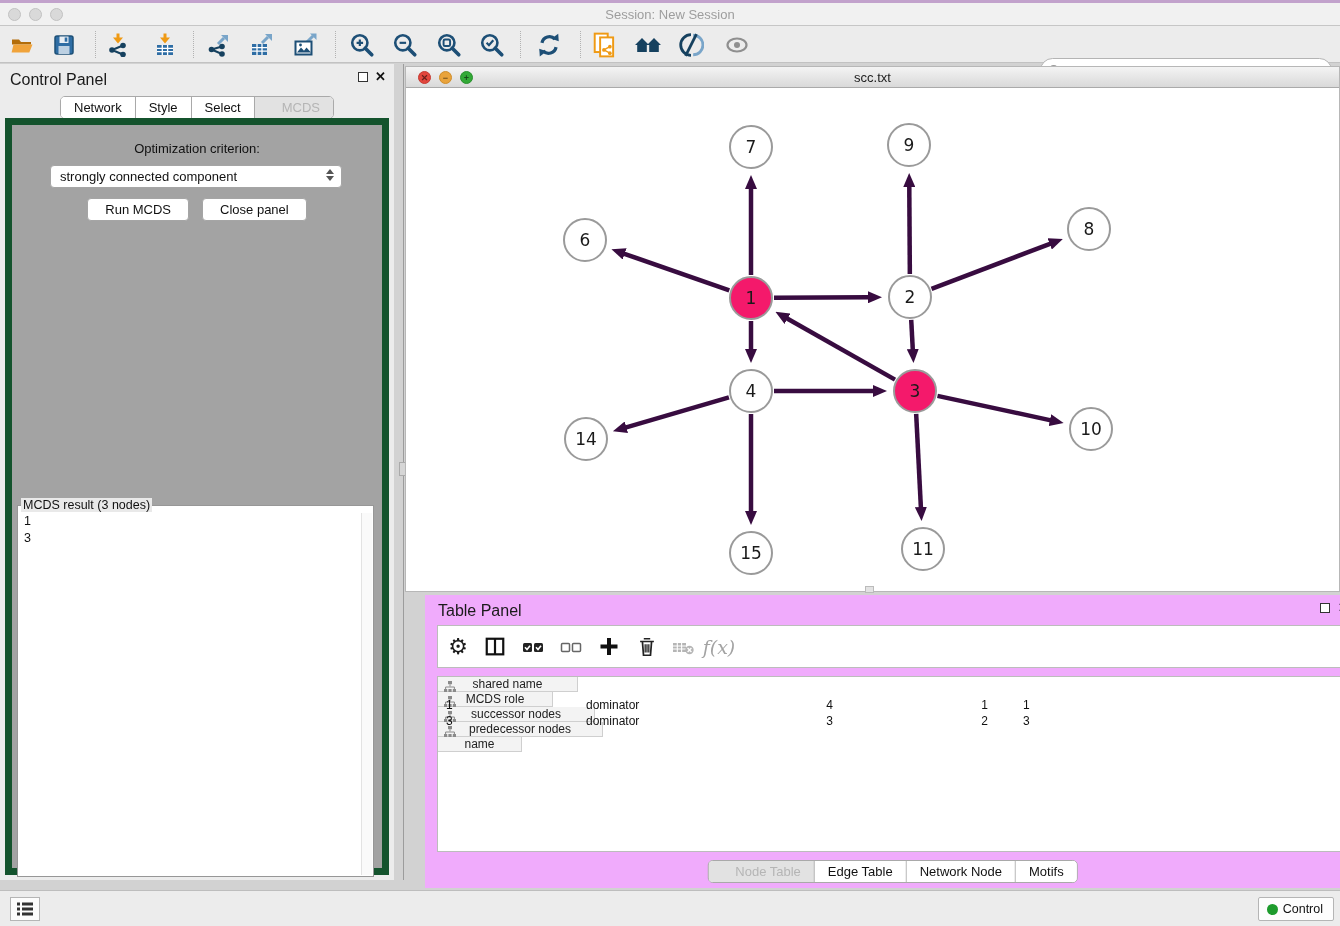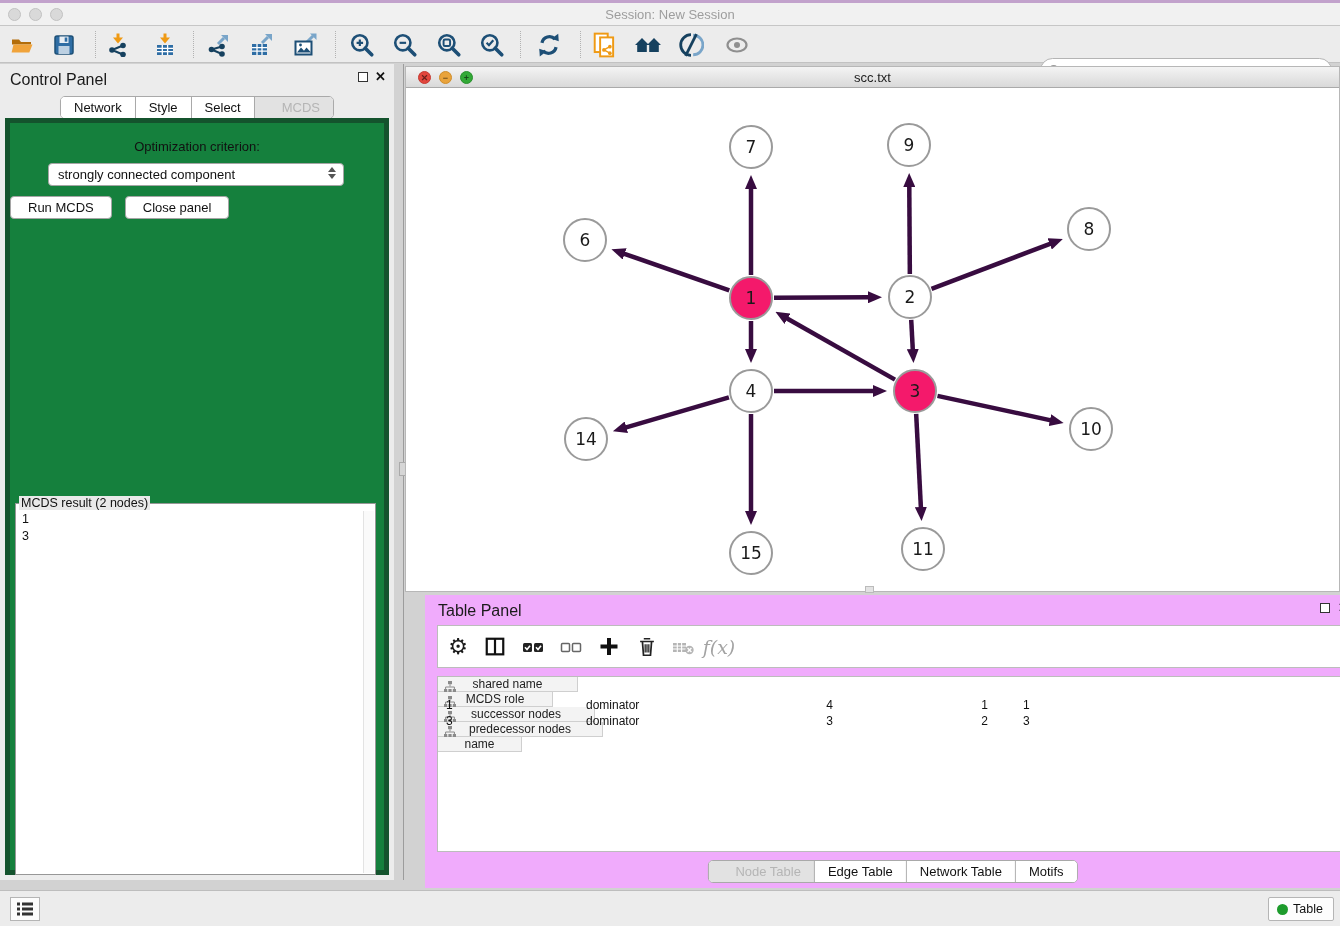--- a/index.html
+++ b/index.html
@@ -26,27 +26,27 @@
   .float-icon { position:absolute; top:8px; width:10px; height:10px; border:1.5px solid #333; background:#fff; }
   .close-icon { position:absolute; top:5px; font-size:13px; font-weight:bold; color:#111; }
   .cp-float { right:26px; } .cp-close { right:8px; }
 
   .tab-group { display:flex; border:1px solid #a9a9a9; border-radius:5px; overflow:hidden; background:#fff; width:max-content; }
   .tab { padding:3px 13px; font-size:13px; color:#111; border-right:1px solid #a9a9a9; background:#fff; }
   .tab:last-child { border-right:none; }
   .tab.active { background:#e2e2e2; color:#b5b5b5;padding-left:27px; }
   .cp-tabs { position:absolute; left:50%; transform:translateX(-50%); top:32px; }
 
-  .cp-body { position:absolute; left:5px; right:5px; top:54px; bottom:5px; background:#15803d; border:5px solid #14532d; }
+  .cp-body { position:absolute; left:5px; right:5px; top:54px; bottom:5px; background:#a3a3a3; border:7px solid #14532d; }
   .opt-label { position:absolute; left:0; right:0; top:16px; text-align:center; font-size:13px; color:#111; }
   .dropdown { position:absolute; left:38px; right:40px; top:40px; height:23px; background:#fff; border:1px solid #a5a5a5; border-radius:4px; font-size:13px; display:flex; align-items:center; padding-left:9px; color:#111; }
   .stepper { position:absolute; right:7px; top:3px; display:flex; flex-direction:column; gap:2px; }
   .stepper .up { width:0; height:0; border-left:4px solid transparent; border-right:4px solid transparent; border-bottom:5px solid #555; }
   .stepper .down { width:0; height:0; border-left:4px solid transparent; border-right:4px solid transparent; border-top:5px solid #555; }
-  .btn-row { position:absolute; left:0; right:0; top:73px; display:flex; justify-content:flex-start; gap:13px; }
+  .btn-row { position:absolute; left:0; right:0; top:73px; display:flex; justify-content:center; gap:13px; }
   .push-btn { height:23px; padding:0 17px; background:#fff; border:1px solid #a5a5a5; border-radius:4px; font-size:13px; color:#111; font-family:"Liberation Sans",sans-serif; }
 
   .result-group { position:absolute; left:5px; right:8px; top:373px; height:379px; border:1px solid #979797; background:#fff; }
   .result-group legend { font-size:12.5px; color:#111; background:#e9e9e9; padding:0 2px; margin-left:3px; }
   .result-text { position:absolute; left:0; top:0; right:13px; bottom:0; padding:1px 0 0 6px; font-size:12.5px; line-height:17px; color:#111; white-space:pre; overflow:hidden; }
   .result-scroll { position:absolute; right:1px; top:1px; bottom:1px; width:11px; background:#fafafa; border-left:1px solid #e3e3e3; }
 
   
   .v-splitter { position:absolute; left:399px; top:64px; width:6px; height:816px; }
   .v-splitter .line { position:absolute; left:4px; top:0; bottom:0; border-left:1px solid #9c9c9c; }
@@ -268,21 +268,21 @@
         <span class="stepper">
             <span class="up"></span>
             <span class="down"></span>
           </span>
       </div>
       <div class="btn-row">
         <button class="push-btn">Run MCDS</button>
         <button class="push-btn">Close panel</button>
       </div>
       <fieldset class="result-group">
-        <legend>MCDS result (2 nodes)</legend>
+        <legend>MCDS result (3 nodes)</legend>
         <div class="result-text">1
 3</div>
         <div class="result-scroll"></div>
       </fieldset>
     </div>
   </div>
 
   <div class="v-splitter">
     <span class="line"></span>
     <span class="grip"></span>
@@ -464,37 +464,37 @@
             <div class="tb-cell ar-1" style="width: 157px;">3</div>
             <div class="tb-cell ar-2" style="width: 165px;">2</div>
             <div class="tb-cell al" style="width: 84px;">3</div>
           </div>
         </div>
     </div>
 
     <div class="tab-group tp-tabs">
       <span class="tab active">Node Table</span>
       <span class="tab">Edge Table</span>
-      <span class="tab">Network Table</span>
+      <span class="tab">Network Node</span>
       <span class="tab">Motifs</span>
     </div>
   </div>
 
   <div class="statusbar">
     <button class="sb-left-btn">
       <svg width="18" height="16" viewBox="0 0 18 16">
           <g fill="#333">
             <rect x="1" y="1.5" width="3" height="3"></rect>
             <rect x="6" y="1.5" width="11" height="3"></rect>
             <rect x="1" y="6.5" width="3" height="3"></rect>
             <rect x="6" y="6.5" width="11" height="3"></rect>
             <rect x="1" y="11.5" width="3" height="3"></rect>
             <rect x="6" y="11.5" width="11" height="3"></rect>
           </g>
         </svg>
     </button>
     <button class="memory-btn">
       <span class="mem-dot"></span>
-      <span>Table</span>
+      <span>Control</span>
     </button>
   </div>
 
 </div>
 
 </body></html>

